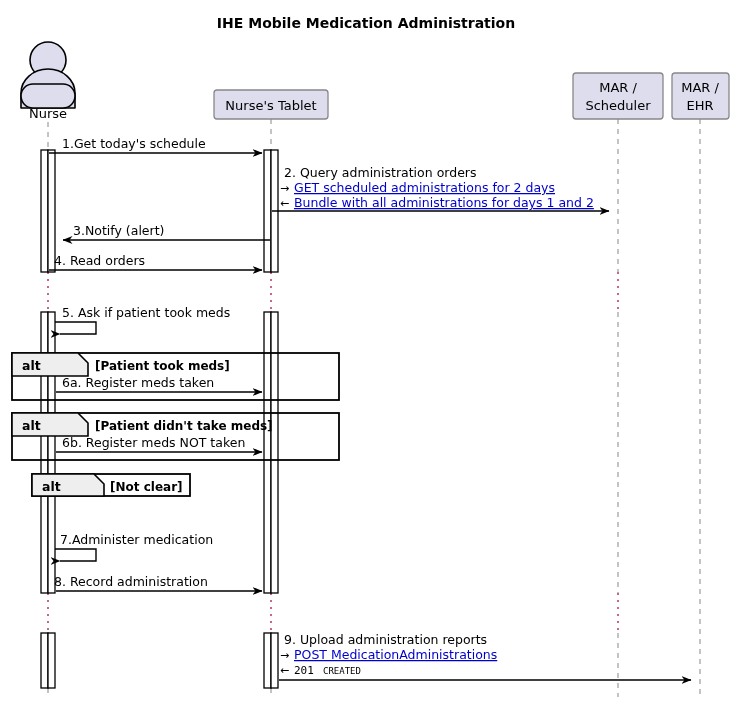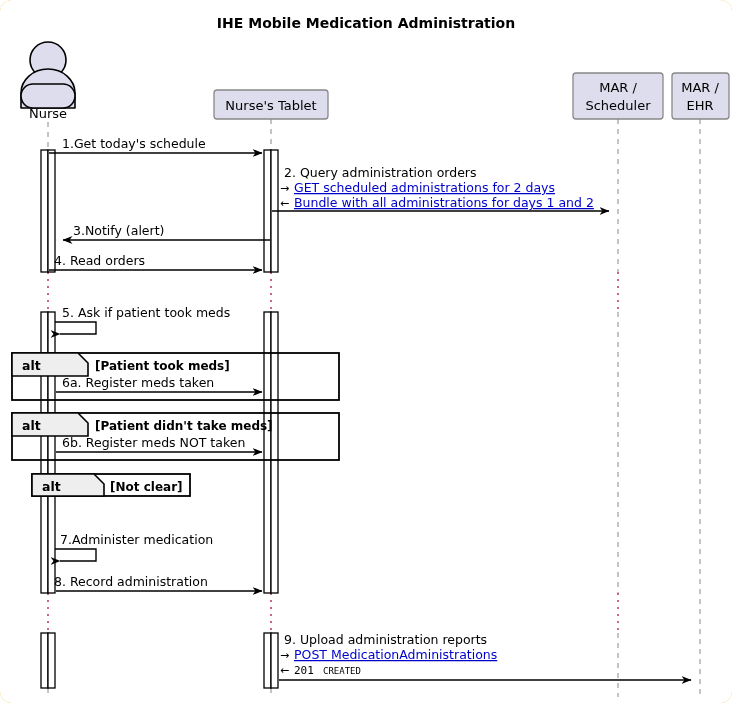--- a/index.html
+++ b/index.html
@@ -9,21 +9,20 @@
   }
   body {
     font-family: "DejaVu Sans", sans-serif;
   }
   #diagram {
     position: relative;
     width: 732px;
     height: 703px;
     overflow: hidden;
     background: #eab308;
-    border-radius: 12px;
   }
   #diagram svg {
     position: absolute;
     left: 0;
     top: 0;
   }
   .ttl {
     font-family: "DejaVu Sans", sans-serif;
     font-weight: bold;
     font-size: 14px;

